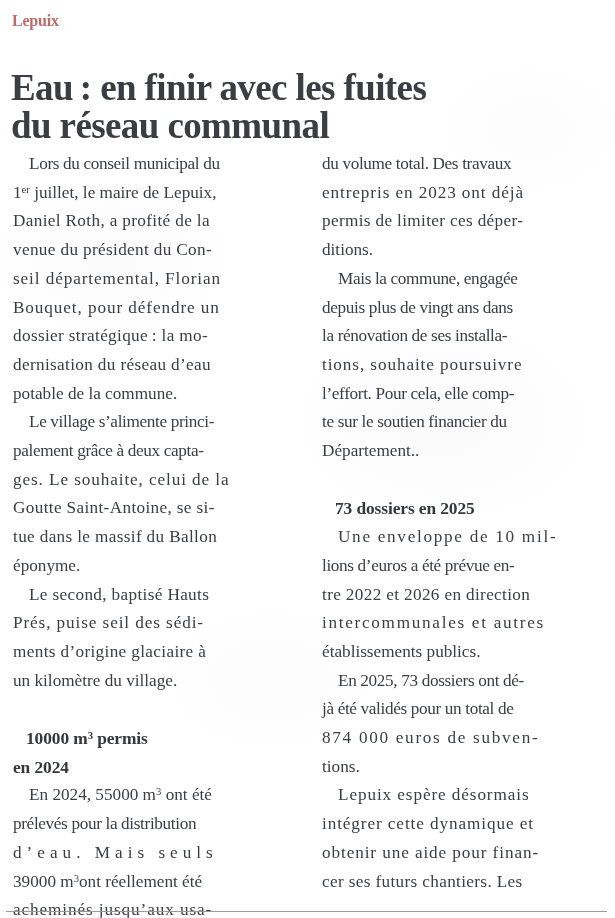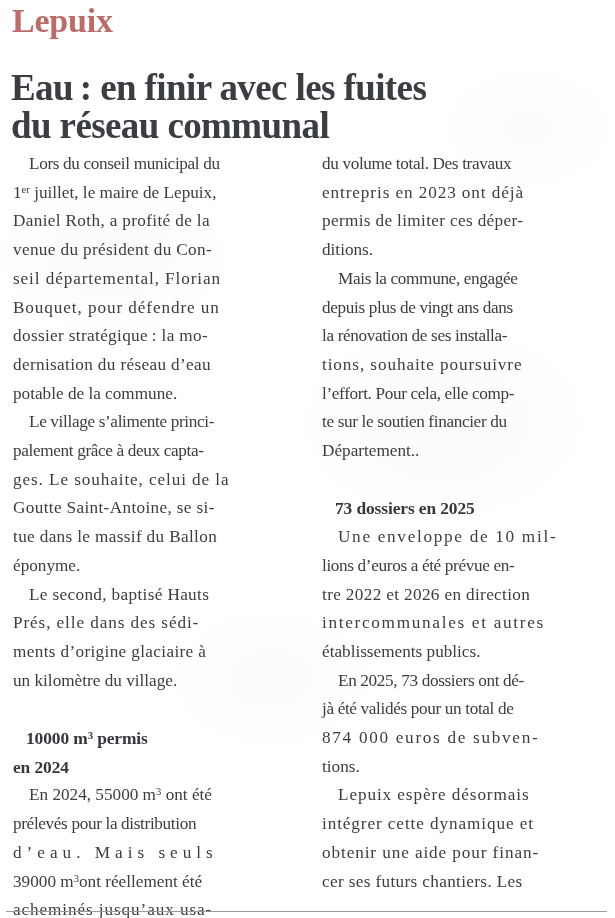--- a/index.html
+++ b/index.html
@@ -33,21 +33,21 @@
       #ffffff;
   }
 
   
   .kicker {
     position: absolute;
     left: 12px;
     top: 6px;
     font-family: "Liberation Serif", "DejaVu Serif", serif;
     font-weight: bold;
-    font-size: 34px;
+    font-size: 16px;
     line-height: 30px;
     letter-spacing: -0.2px;
     color: #bd6b68;
   }
 
   
   .headline {
     position: absolute;
     left: 11px;
     top: 44px;
@@ -144,21 +144,21 @@
     <span class="line">potable de la commune.</span>
 
     <span class="line indent tn1">Le village s’alimente princi-</span>
     <span class="line tn1">palement grâce à deux capta-</span>
     <span class="line t2">ges. Le souhaite, celui de la</span>
     <span class="line t1">Goutte Saint-Antoine, se si-</span>
     <span class="line t1">tue dans le massif du Ballon</span>
     <span class="line">éponyme.</span>
 
     <span class="line indent t1">Le second, baptisé Hauts</span>
-    <span class="line t2">Prés, elle dans des sédi-</span>
+    <span class="line t2">Prés, puise seil des sédi-</span>
     <span class="line t1">ments d’origine glaciaire à</span>
     <span class="line">un kilomètre du village.</span>
 
     <span class="spacer"></span>
 
     <span class="subhead"><span>10000 m</span><sup>3</sup><span> permis</span></span>
     <span class="subhead noind">en 2024</span>
 
     <span class="line indent"><span>En 2024, 55000 m</span><sup>3</sup><span> ont été</span></span>
     <span class="line tn1">prélevés pour la distribution</span>

